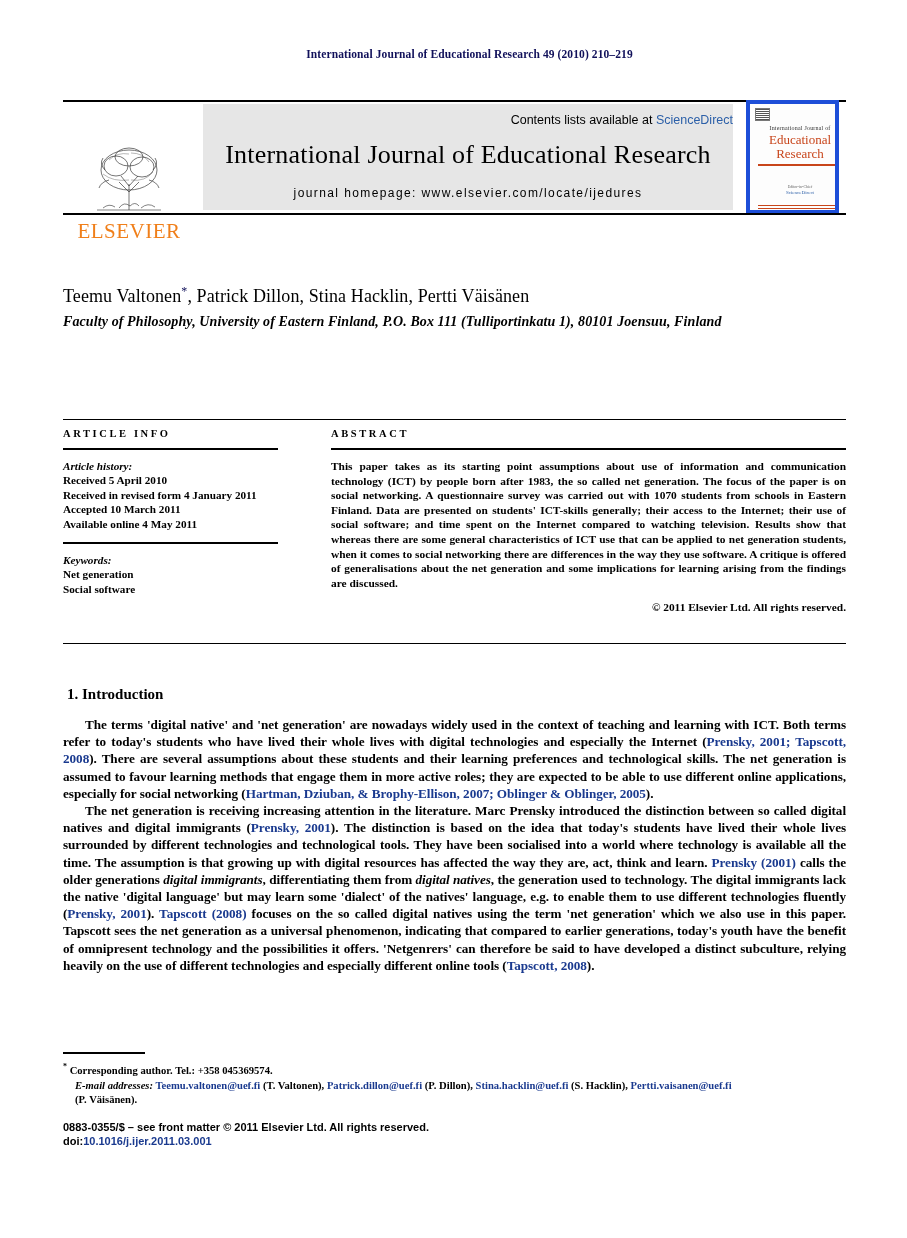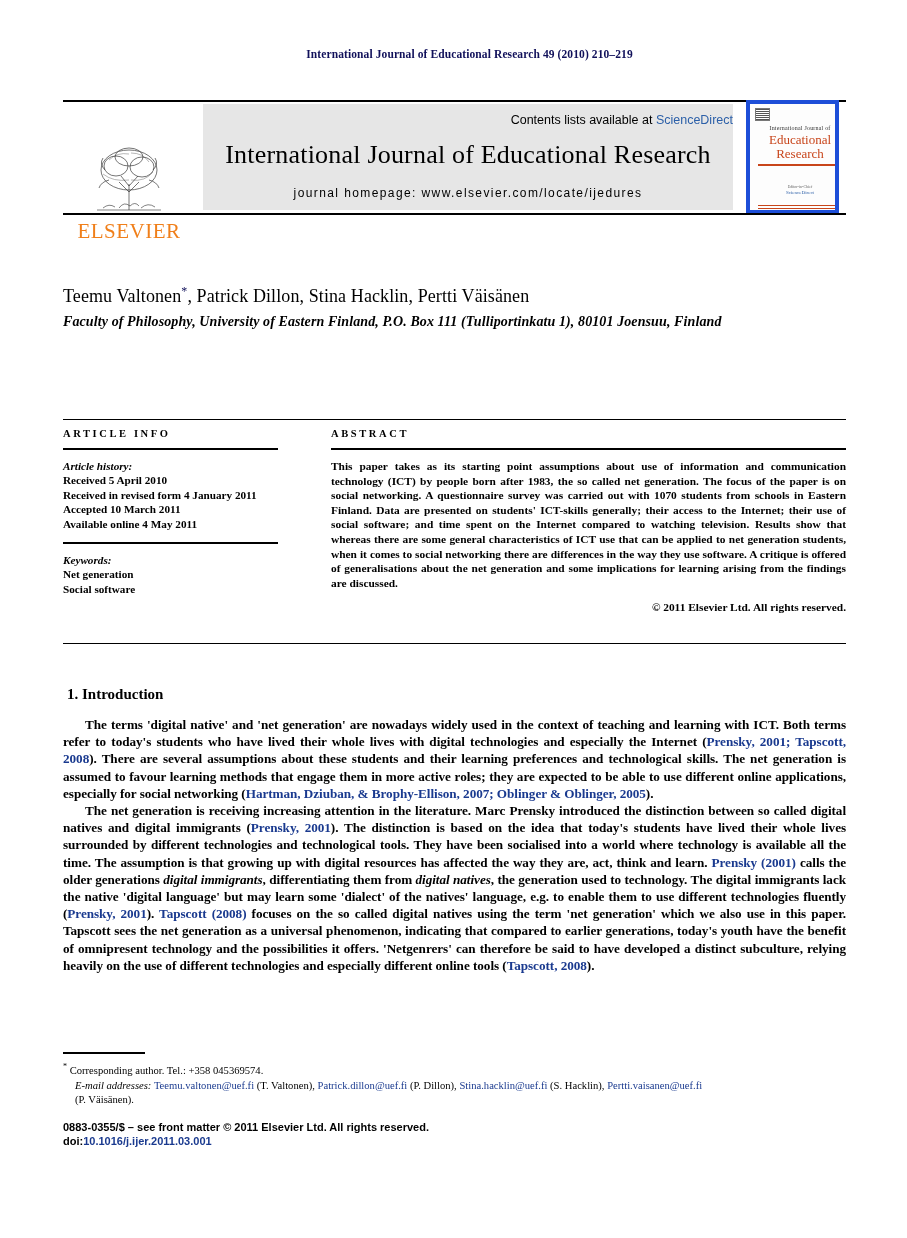--- a/index.html
+++ b/index.html
@@ -370,21 +370,21 @@
   .fn-rule {
     width: 82px;
     height: 1.5px;
     background: #000;
   }
   .fn-line {
     margin-top: 6px;
     font-family: "Liberation Serif", serif;
     font-size: 10.6px;
     line-height: 14px;
-    font-weight: normal;
+    font-weight: bold;
     color: #000;
   }
   .fn-star {
     vertical-align: super;
     font-size: 8px;
   }
   .fn-em {
     font-style: italic;
   }
   .mail {

